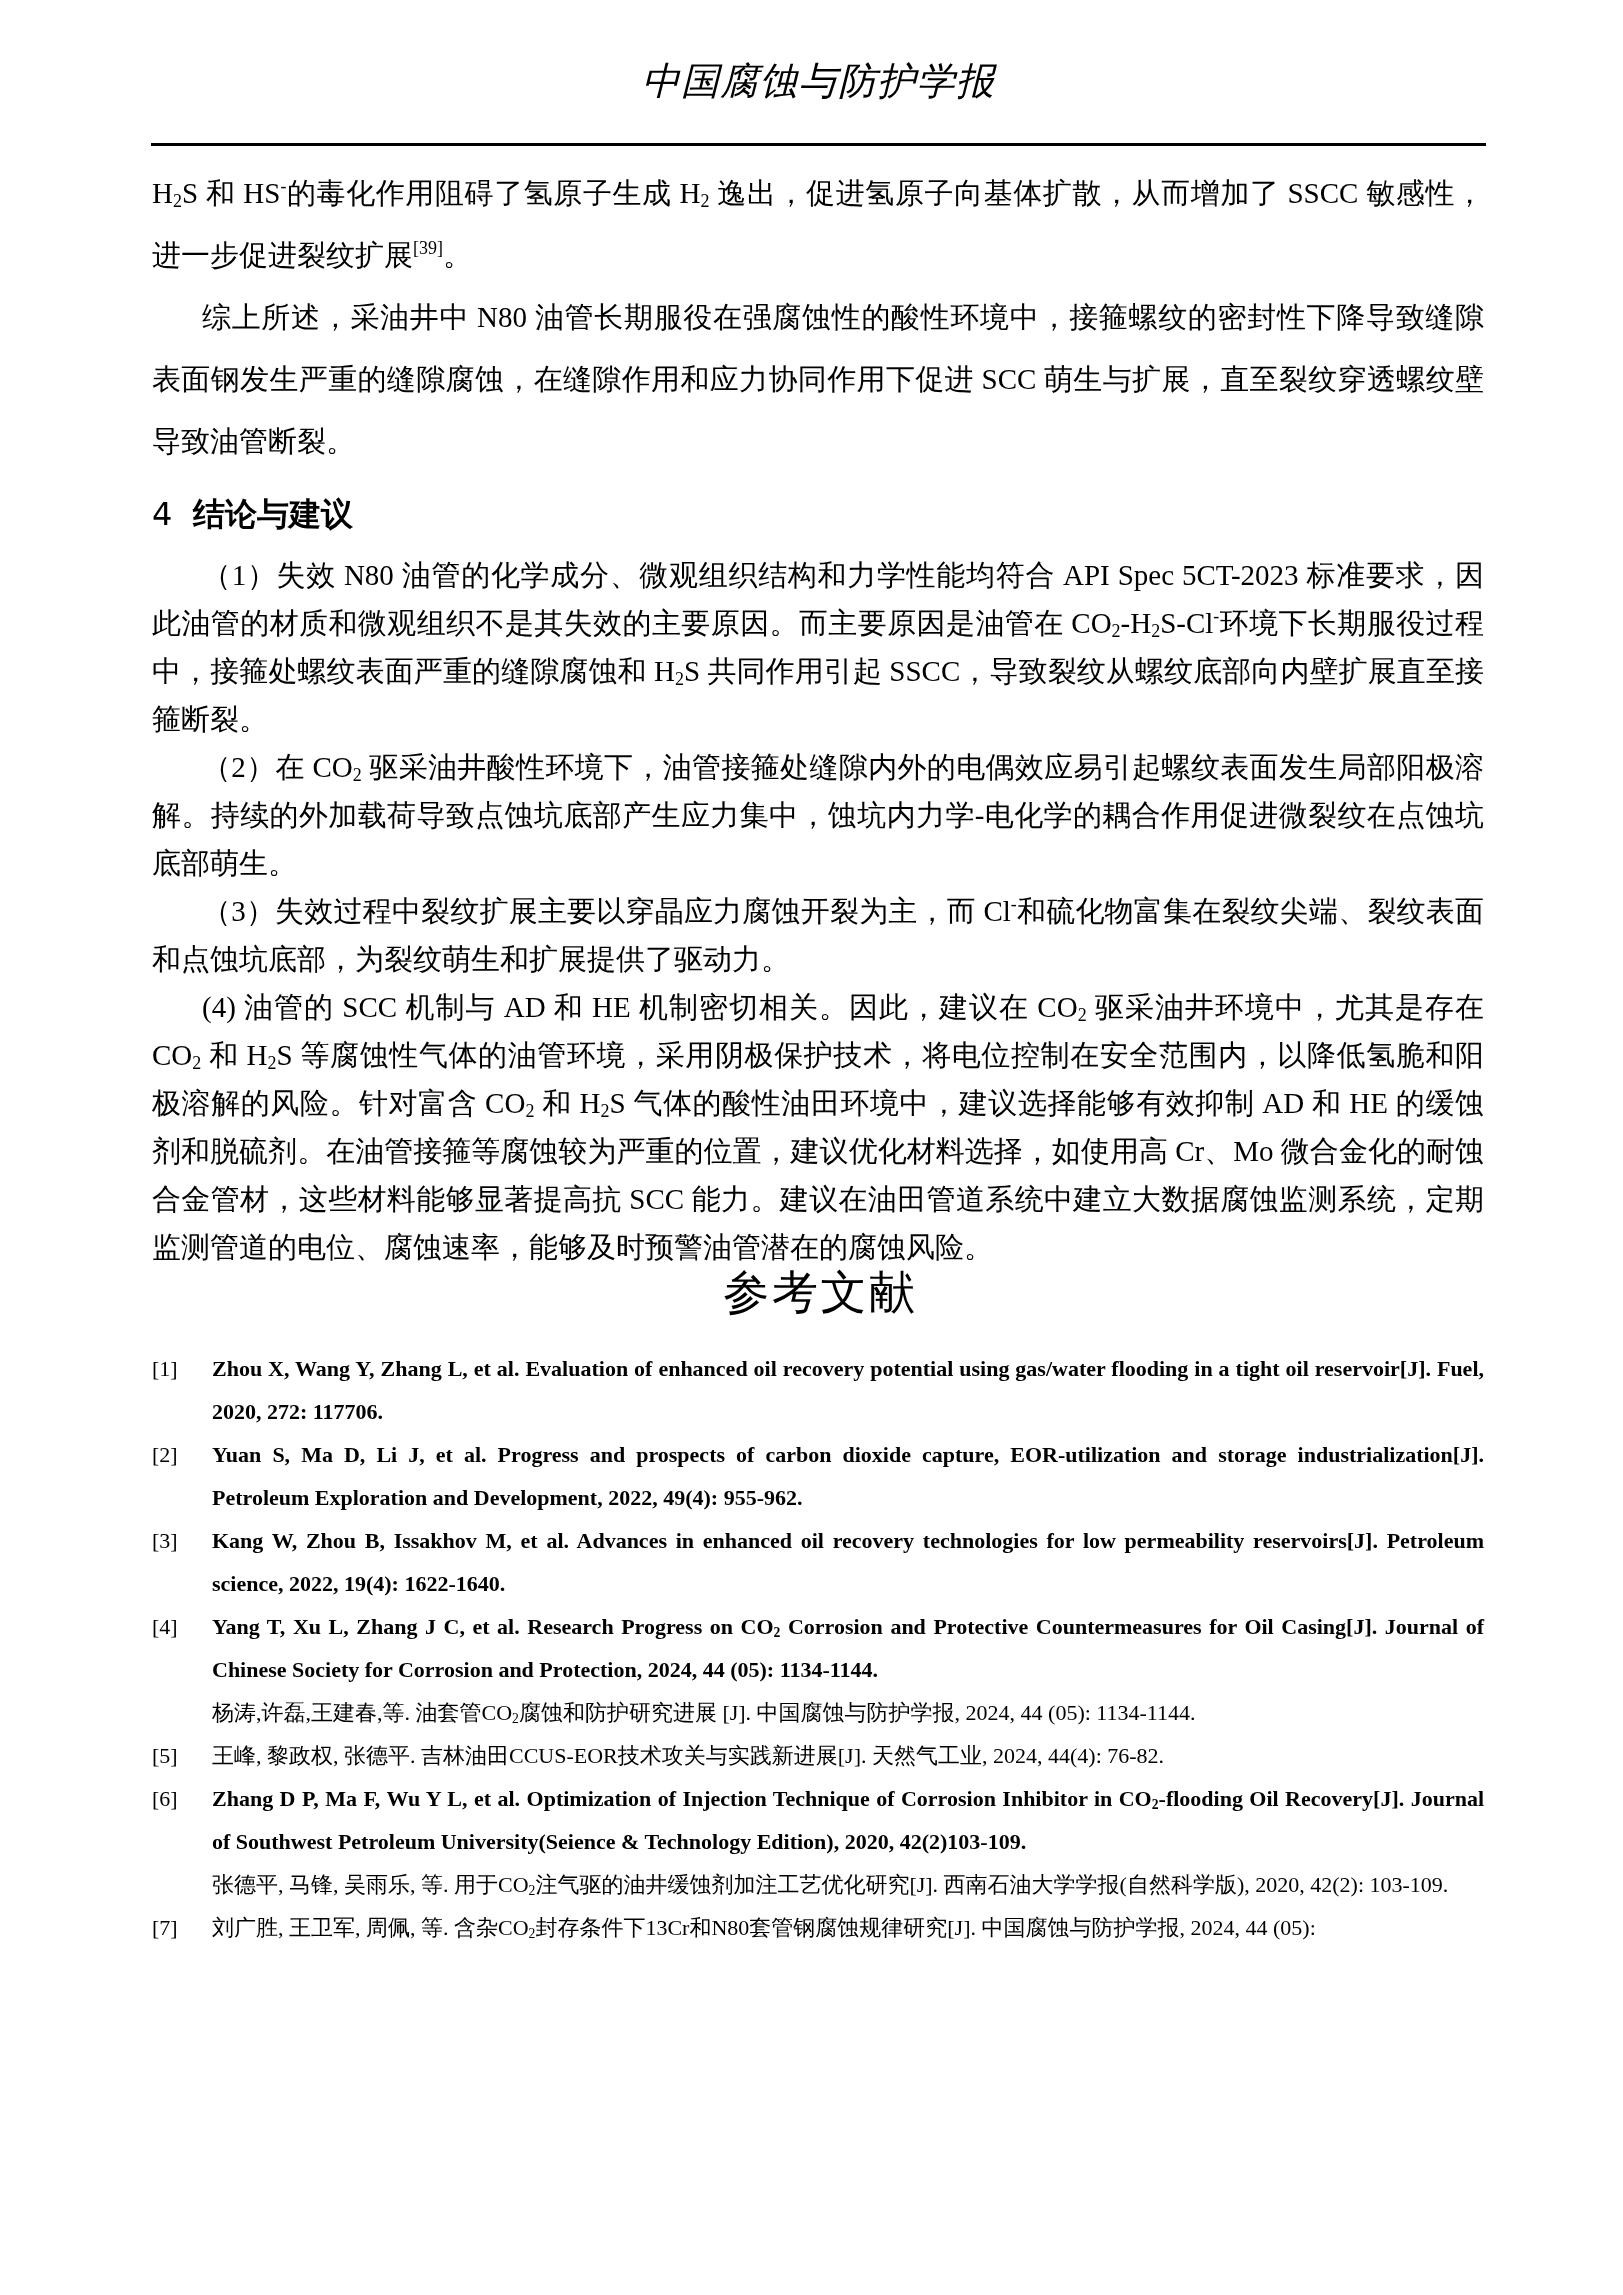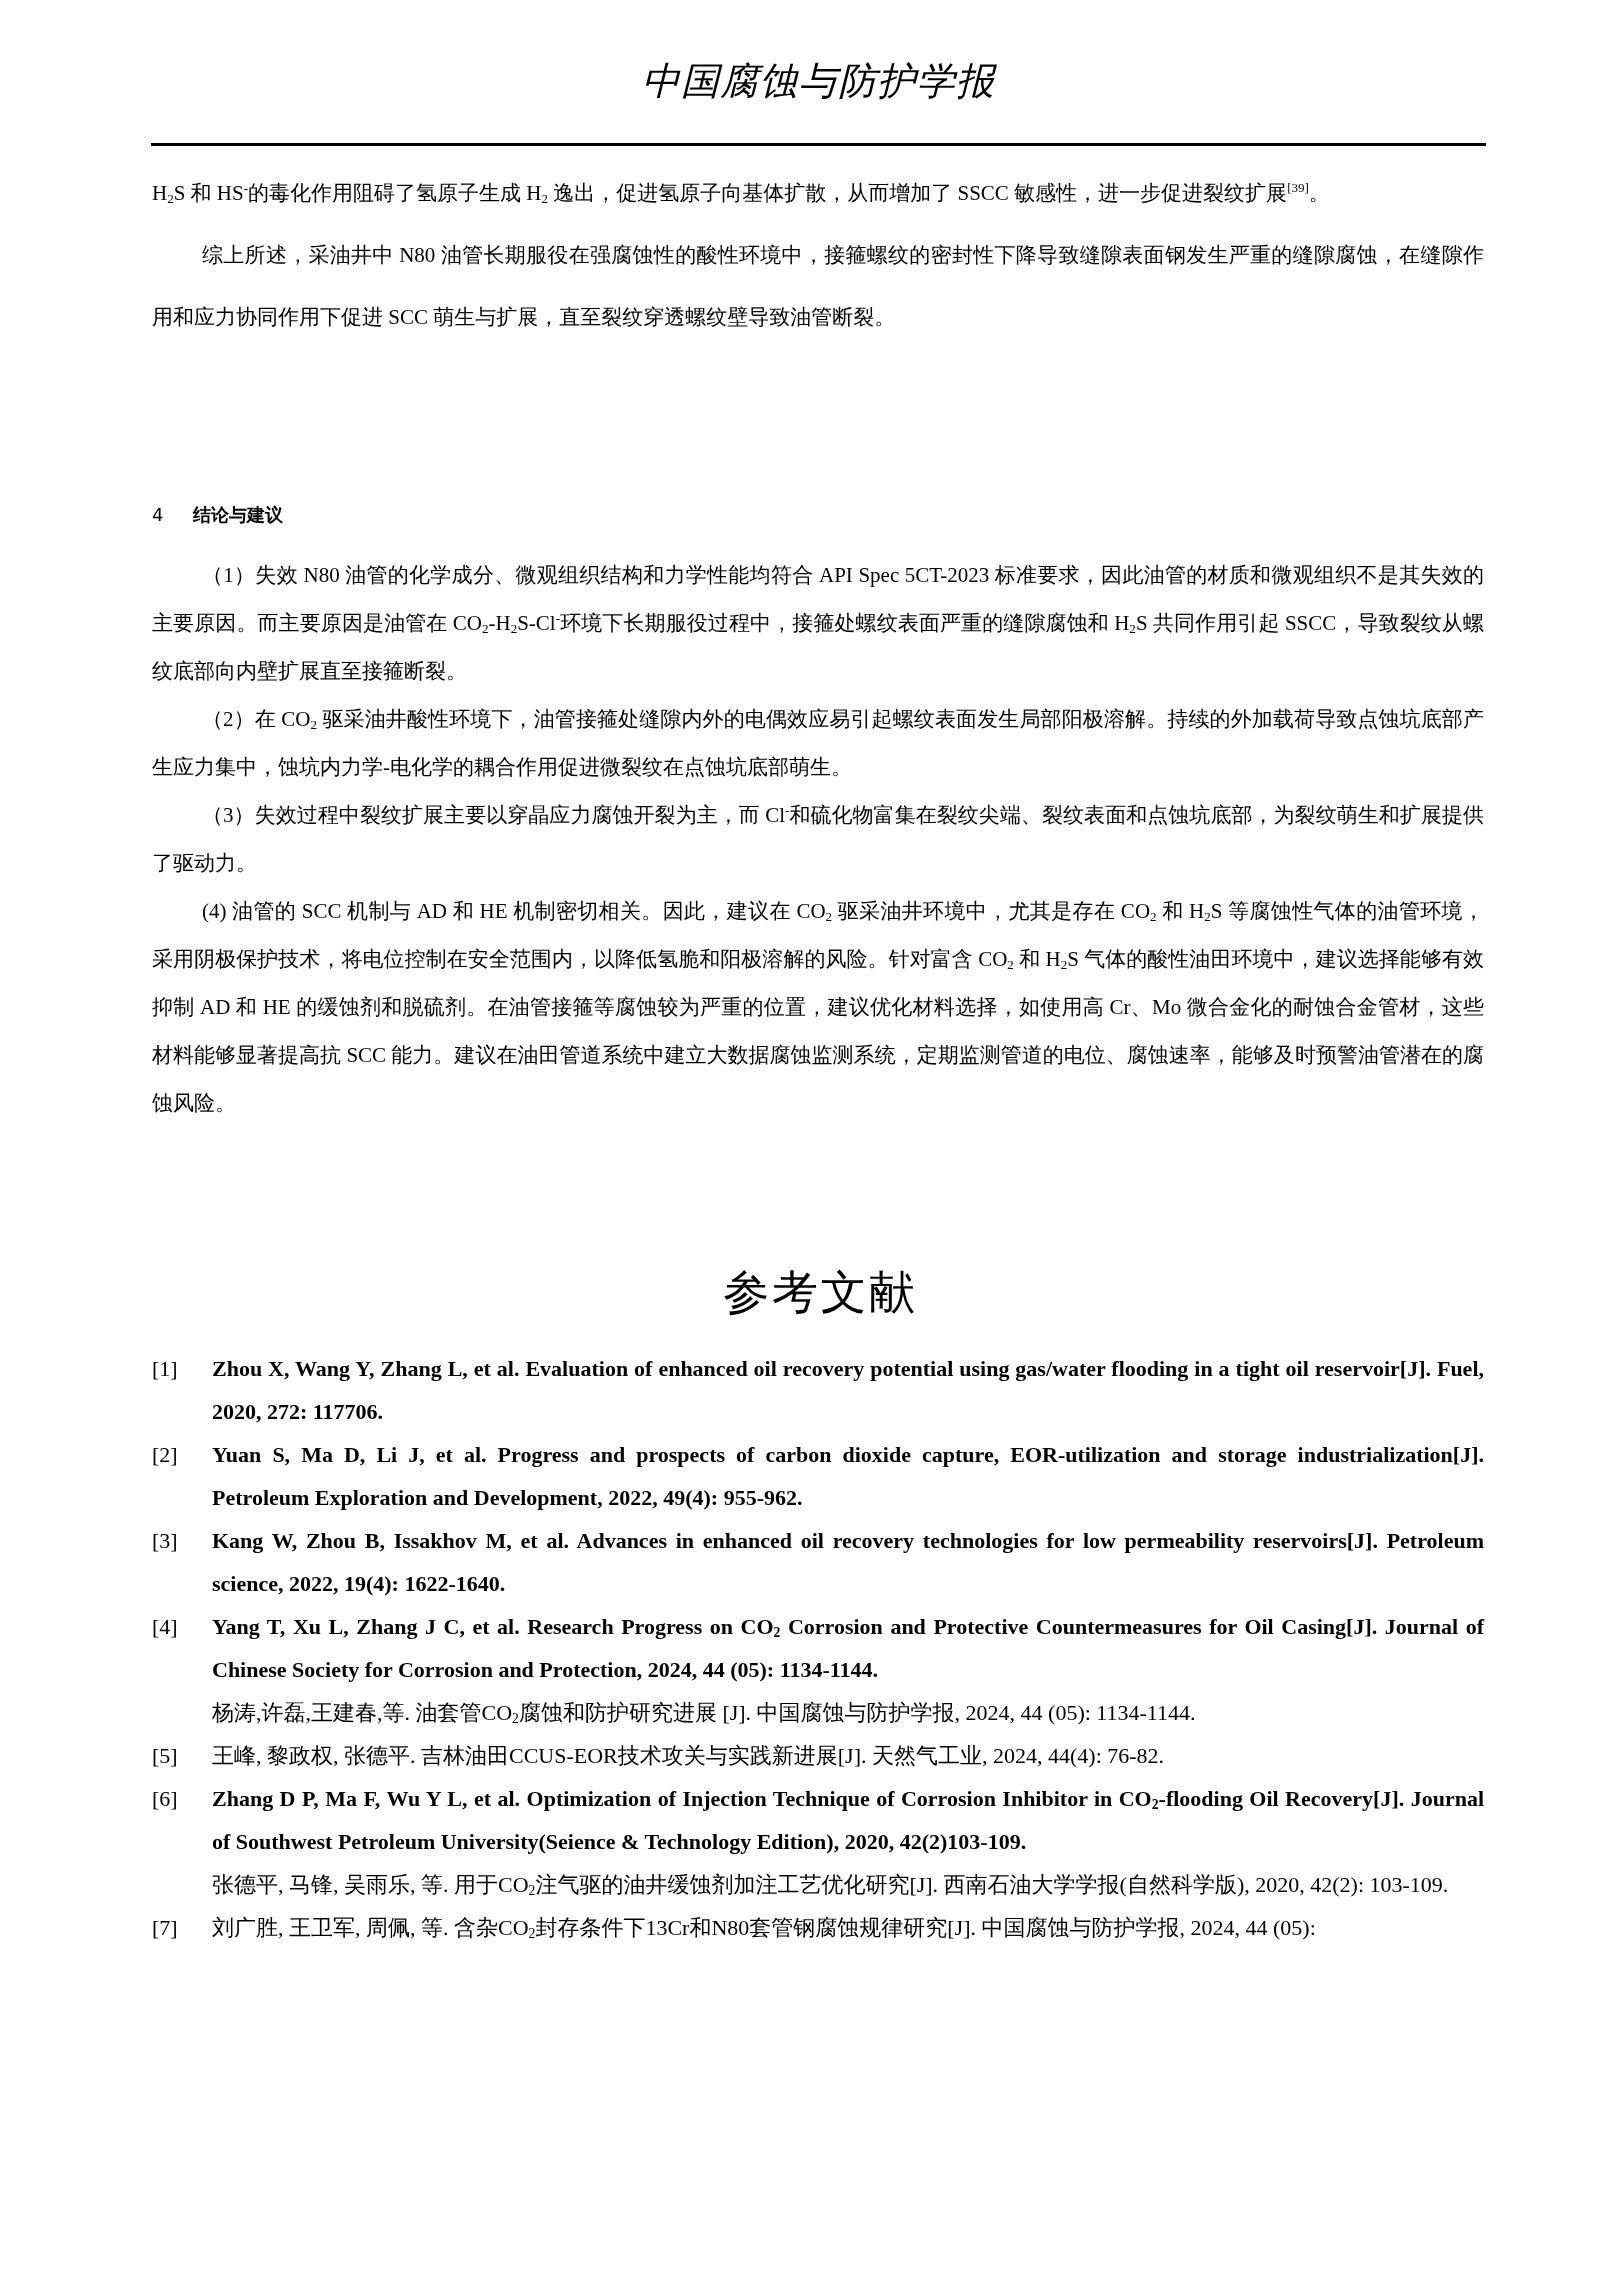--- a/index.html
+++ b/index.html
@@ -9,28 +9,28 @@
   }
   .header {
     position: absolute; left: 151px; top: 58px; width: 1335px; text-align: center; font-style: italic;
   }
   .header .cn { font-size: 38px; line-height: 47px; letter-spacing: 1.3px; }
   .header .en { font-size: 25px; line-height: 33px; margin-top: 1.3px; }
   .rule { position: absolute; left: 151px; top: 143px; width: 1335px; height: 3.3px; background: #000; }
 
   .body-text {
     position: absolute; left: 152px; width: 1332px;
-    font-size: 21px; text-align: justify; text-justify: inter-character;
+    font-size: 29px; text-align: justify; text-justify: inter-character;
   }
   .p1 { top: 162px; line-height: 62px; }
   .p1 .indent { text-indent: 50px; }
   .sec-head {
     position: absolute; left: 152px; top: 495px;
     font-family: "DejaVu Sans", "Liberation Sans", sans-serif;
-    font-size: 18px; font-weight: bold; line-height: 39px;
+    font-size: 32px; font-weight: bold; line-height: 39px;
   }
   .sec-head .num { display: inline-block; width: 41px; font-weight: normal; }
   .concl { top: 551px; line-height: 48px; }
   .concl p { margin: 0; text-indent: 50px; }
 
   sub { font-size: 0.62em; vertical-align: -0.25em; line-height: 0; }
   sup { font-size: 0.62em; vertical-align: 0.6em; line-height: 0; }
 
   .ref-title {
     position: absolute; left: 153px; top: 1260px; width: 1335px; text-align: center;

